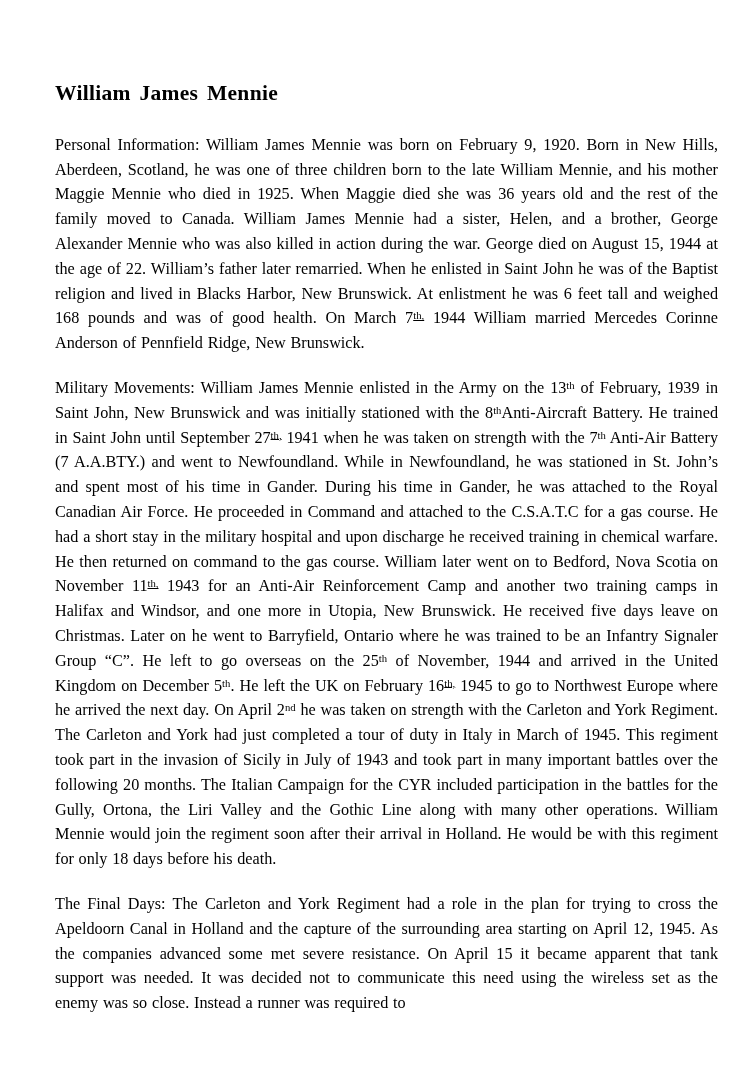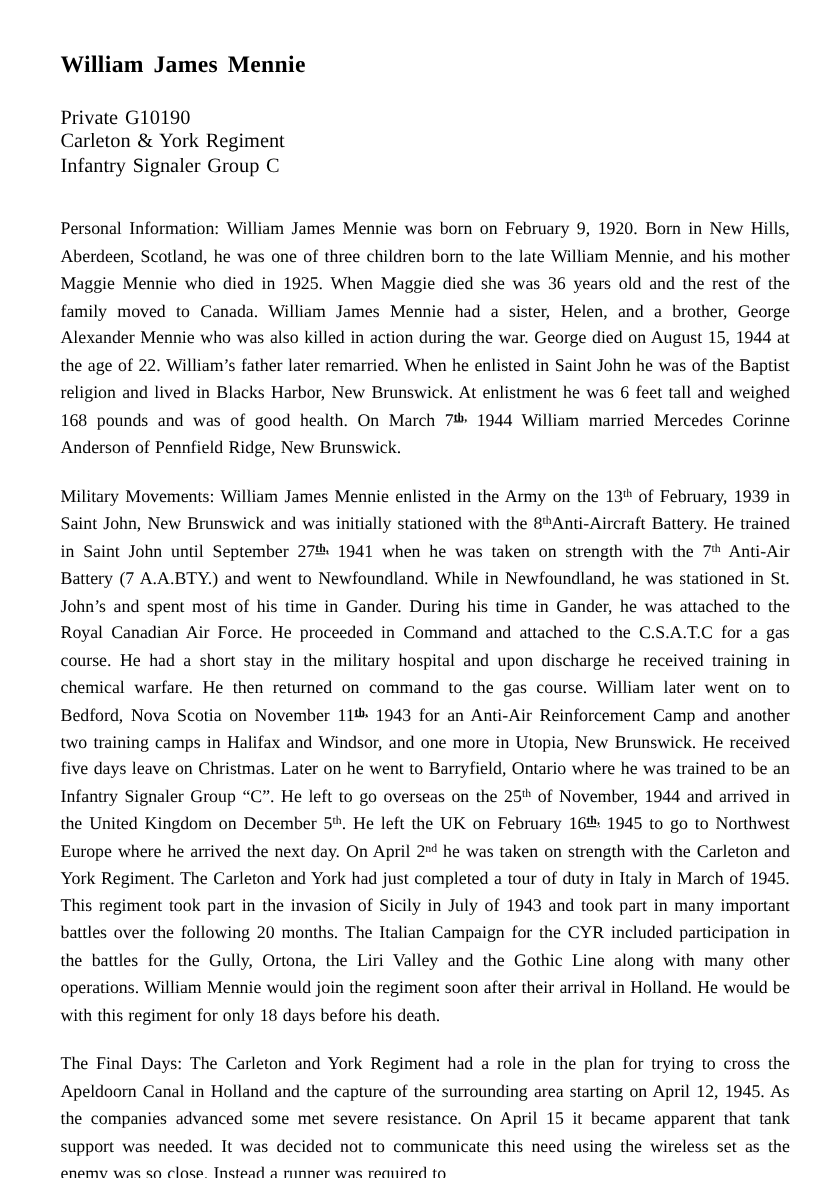--- a/index.html
+++ b/index.html
@@ -15,20 +15,21 @@
     color: #000000;
     overflow: hidden;
   }
   .page {
     position: relative;
     width: 748px;
     height: 756px;
     box-sizing: border-box;
     padding: 46px 30px 0 55px;
     background: #ffffff;
+    margin-top: 35px;
   }
   .doc-title {
     font-size: 21.5px;
     font-weight: bold;
     letter-spacing: 0.3px;
     word-spacing: 3px;
     margin: 0 0 26px 0;
     line-height: 1.2;
   }
   .ident-block {
@@ -54,38 +55,32 @@
   .section-head {
     text-underline-offset: 2px;
   }
   sup {
     font-size: 0.66em;
     line-height: 0;
     vertical-align: 0.42em;
   }
   sup.u {
     text-decoration: underline;
-    font-weight: bold;
   }
   .para-text {
     display: inline;
   }
 </style>
 </head>
 <body>
 
 <div class="page">
 
   <h1 class="doc-title">William  James Mennie</h1>
 
-  <div class="ident-block">
-    <div class="ident-line">Private G10190</div>
-    <div class="ident-line">Carleton &amp; York Regiment</div>
-    <div class="ident-line">Infantry Signaler Group C</div>
-  </div>
 
   <p class="body-para">
     <span class="section-head">Personal Information</span><span>:  </span><span class="para-text">William  James Mennie was born on February 9, 1920. Born in New Hills,  Aberdeen, Scotland, he was one of three children  born to the late William Mennie, and his mother Maggie  Mennie who died in 1925. When Maggie  died she was 36 years old and the rest of the family  moved to Canada. William  James Mennie had a sister, Helen, and a brother, George  Alexander Mennie  who was also killed  in action during  the war. George died on August 15, 1944 at the age of 22. William’s  father later remarried. When he enlisted in Saint John he was of the Baptist religion  and lived  in Blacks Harbor, New Brunswick.  At enlistment  he was 6 feet tall and weighed 168  pounds and was of good health.  On March 7<sup class="u">th,</sup> 1944 William  married Mercedes Corinne Anderson of Pennfield  Ridge, New Brunswick.</span>
   </p>
 
   <p class="body-para">
     <span class="section-head">Military  Movements:</span><span> </span><span class="para-text">William  James Mennie enlisted in the Army on the 13<sup>th</sup> of February, 1939 in Saint John, New Brunswick and was initially  stationed with the 8<sup>th</sup>Anti-Aircraft Battery. He trained in Saint John until September 27<sup class="u">th,</sup> 1941 when he was taken on strength with the 7<sup>th</sup> Anti-Air  Battery (7 A.A.BTY.) and went to Newfoundland. While  in Newfoundland, he was stationed in St. John’s and spent most of his time in Gander. During his time  in Gander, he was attached to the Royal Canadian Air  Force. He proceeded in Command and attached to the C.S.A.T.C for a gas course. He had a short stay in the military  hospital and upon discharge he received training  in chemical warfare. He then returned on command to the gas course. William  later went on to Bedford, Nova Scotia on November 11<sup class="u">th,</sup> 1943 for an Anti-Air  Reinforcement Camp and another two training  camps in Halifax and Windsor,  and one more in Utopia, New Brunswick.  He received five days leave on Christmas.  Later on he went to Barryfield,  Ontario where he was trained to be an Infantry Signaler  Group “C”. He left to go overseas on the 25<sup>th</sup> of November, 1944 and arrived in the United Kingdom  on December 5<sup>th</sup>. He left the UK on February 16<sup class="u">th,</sup> 1945 to go to Northwest Europe where he arrived the next day. On April 2<sup>nd</sup> he was taken on strength with the Carleton and York Regiment.  The Carleton and York had just completed a tour of duty in Italy in March of 1945. This regiment took part in the invasion  of Sicily  in July of 1943 and took part in many important  battles over the following  20 months.  The Italian Campaign for the CYR included  participation  in the battles for the Gully,  Ortona, the Liri Valley and the Gothic  Line along with many other operations.  William  Mennie would  join  the regiment  soon after their arrival  in Holland. He would be with this regiment for only 18 days before his death.</span>
   </p>
 
   <p class="body-para">

